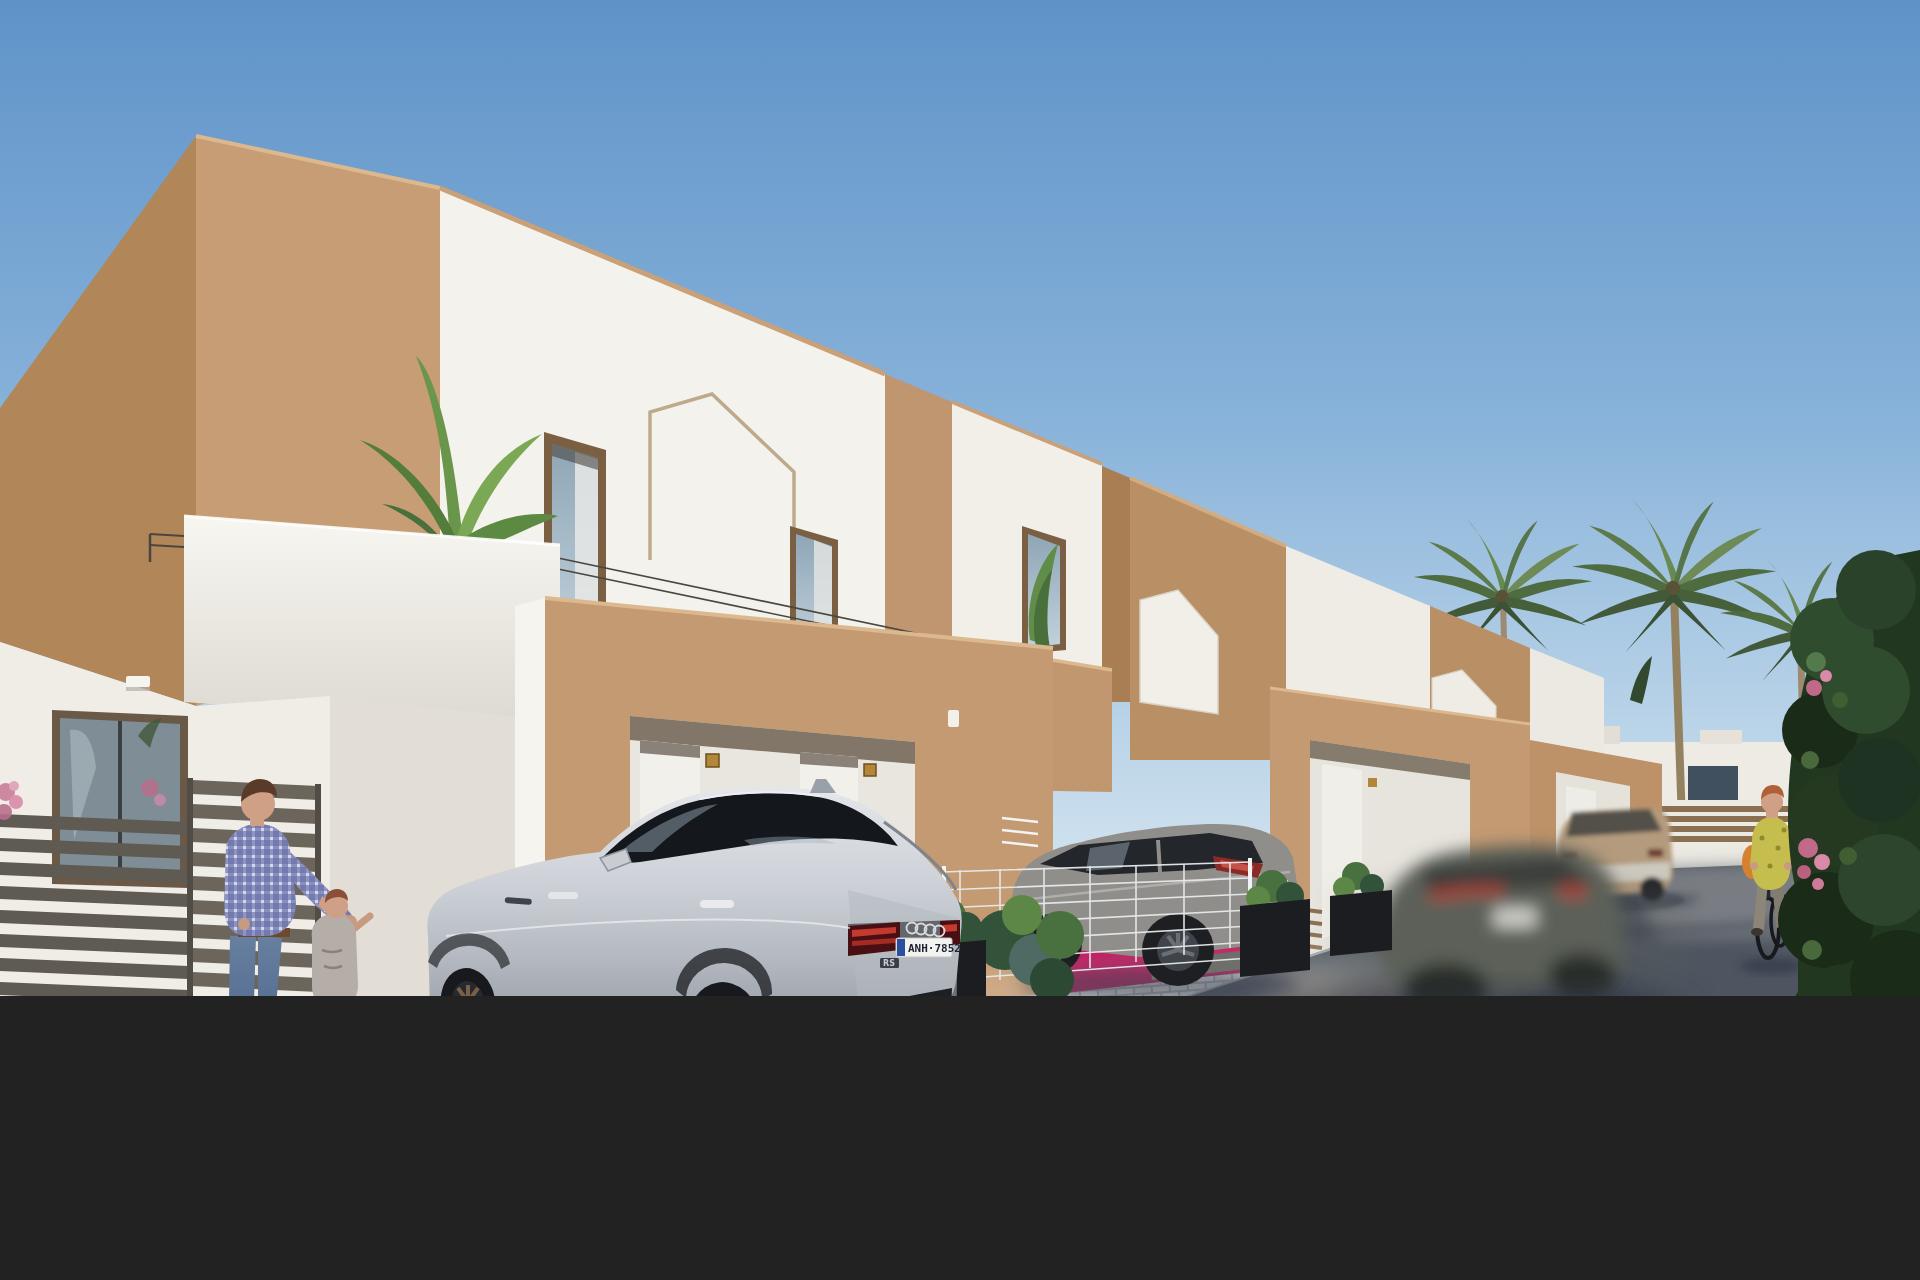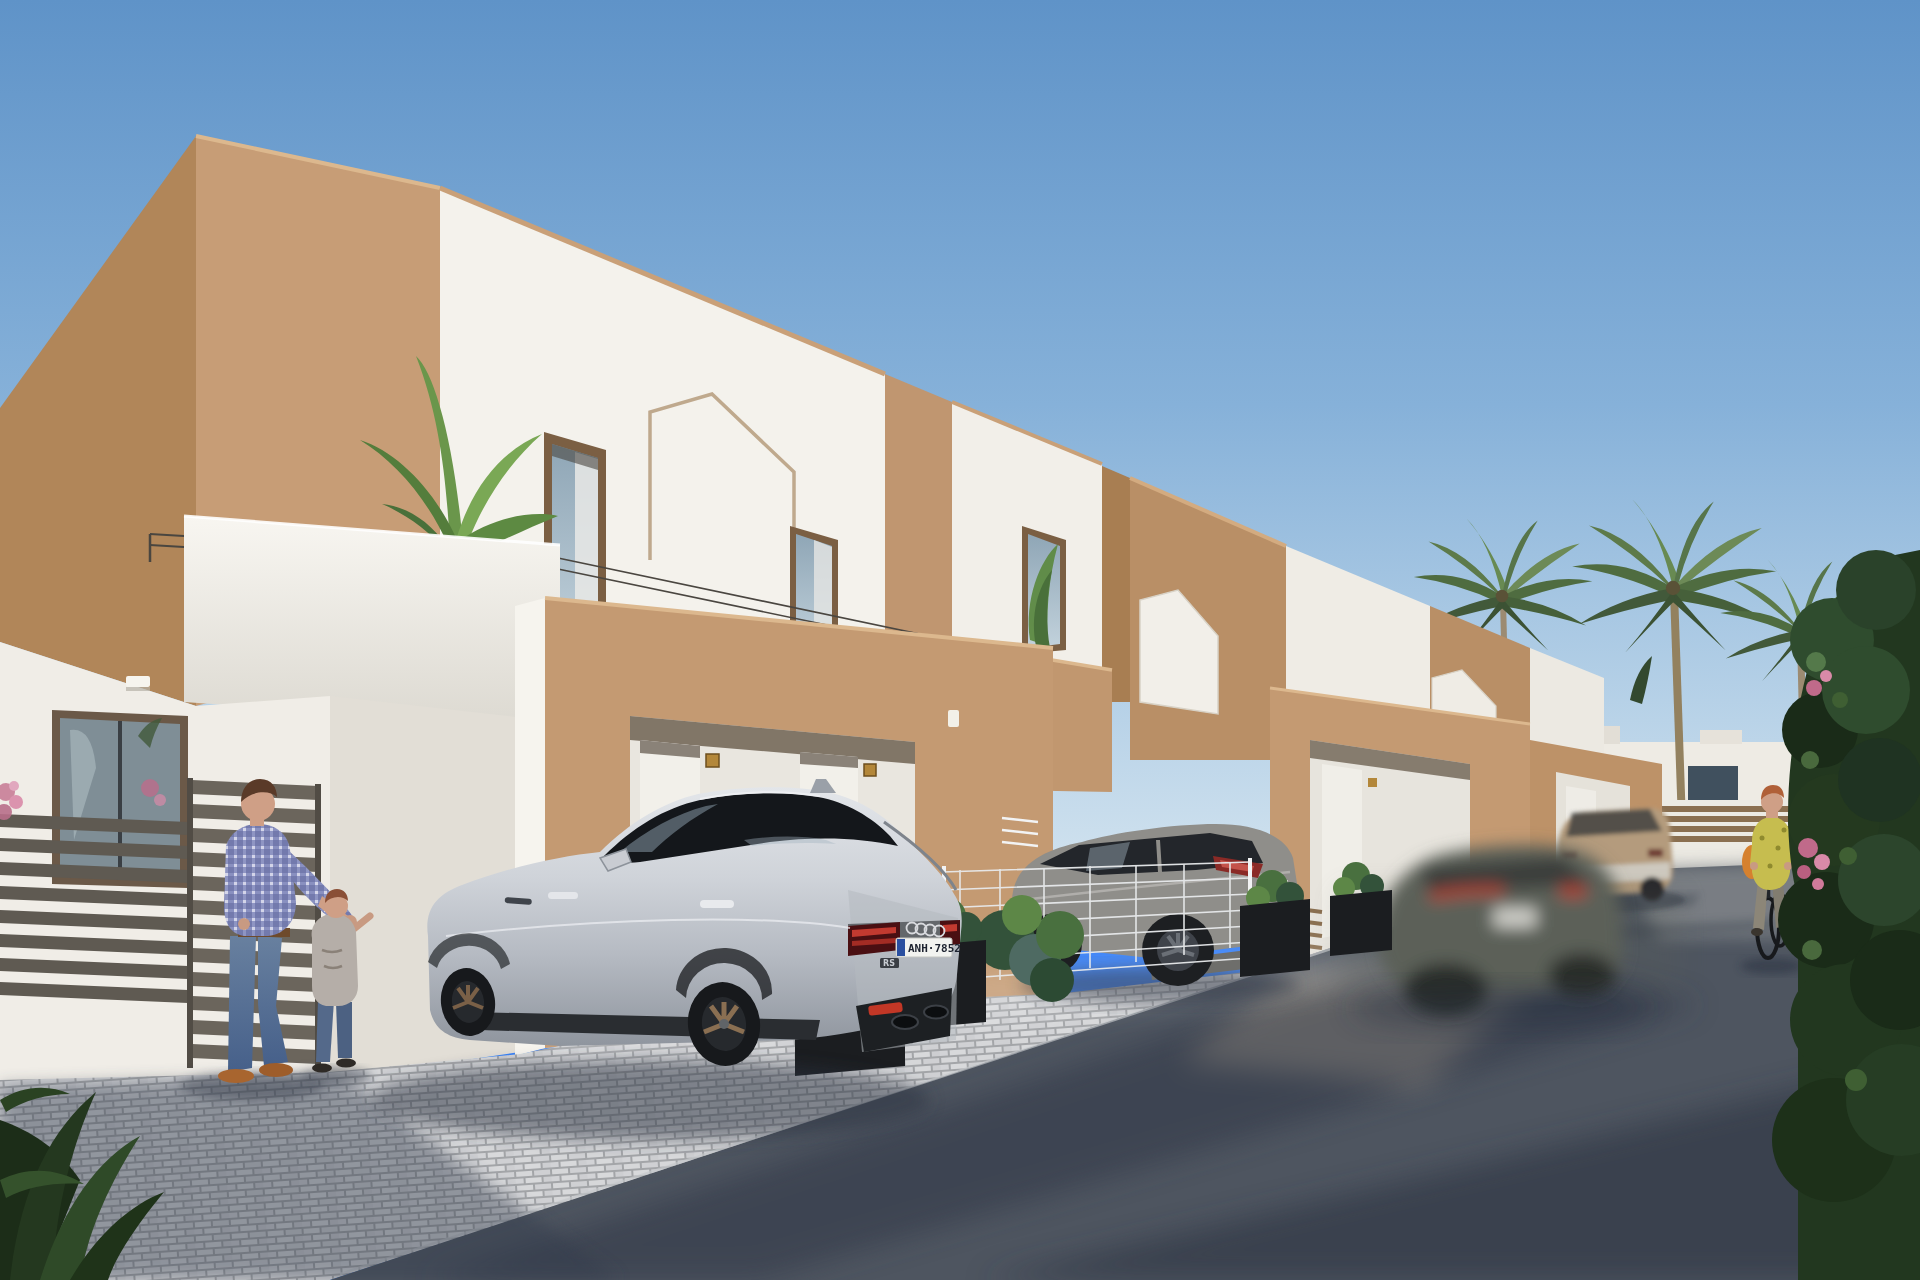--- a/index.html
+++ b/index.html
@@ -1,16 +1,16 @@
 <!DOCTYPE html>
 <html><head>
 <meta charset="utf-8">
 <style>
   html,body{margin:0;padding:0;background:#222;}
-  .scene{position:relative;width:1920px;height:1280px;overflow:hidden;background:#3b82f6;
+  .scene{position:relative;width:1920px;height:996px;overflow:hidden;background:#be185d;
          font-family:"DejaVu Sans", sans-serif;}
   svg{display:block}
   .plate-text{font-family:"DejaVu Sans Mono", monospace;font-weight:bold;fill:#1d2330;}
   .badge-text{font-family:"DejaVu Sans", sans-serif;font-weight:bold;fill:#c8ccd2;}
 </style>
 </head>
 <body>
 
 <div class="scene">
 <svg width="1920" height="1280" viewBox="0 0 1920 1280">

